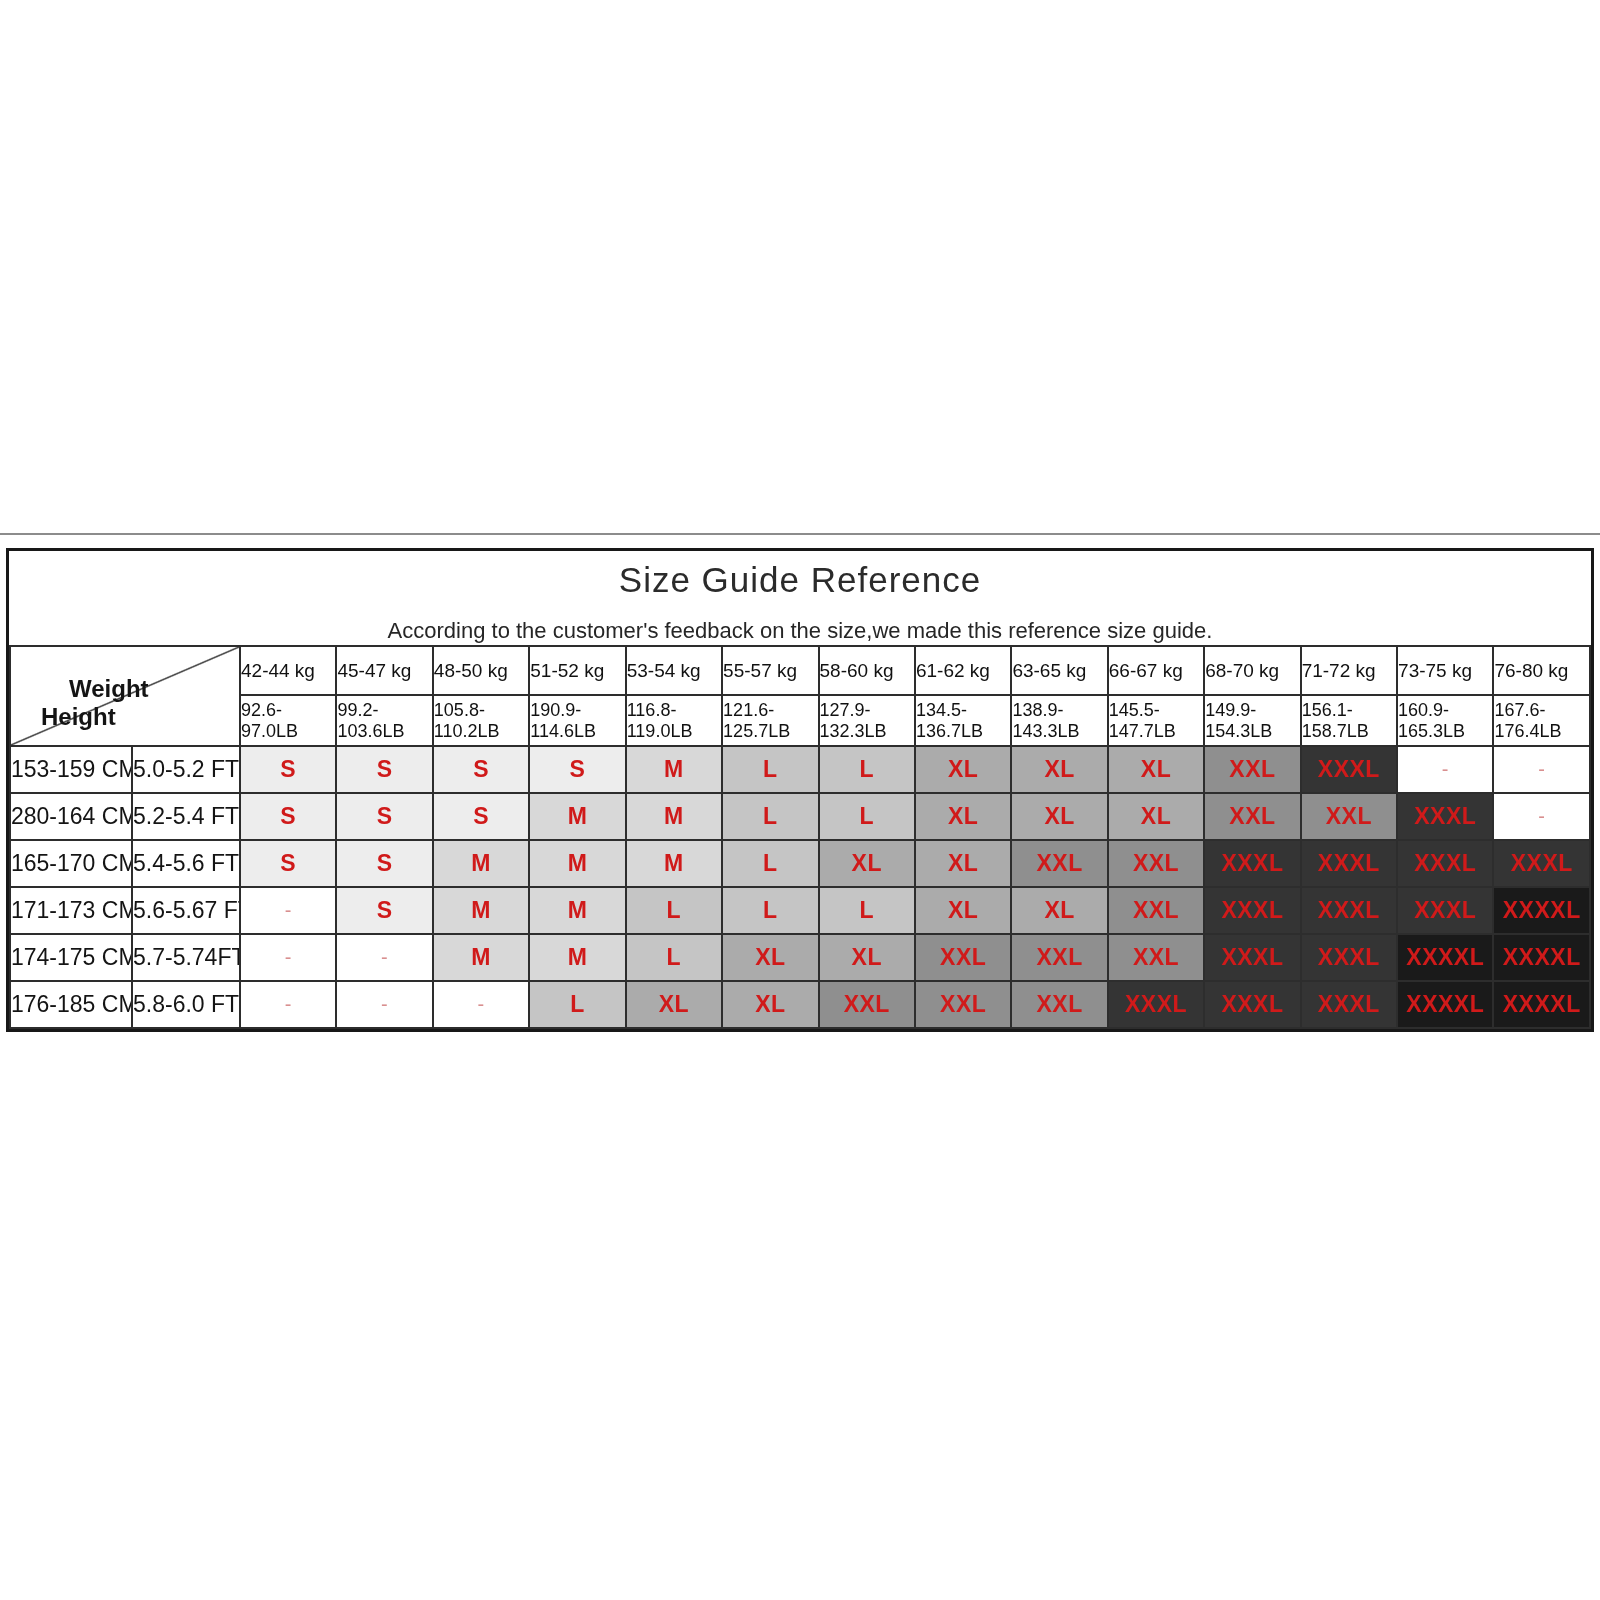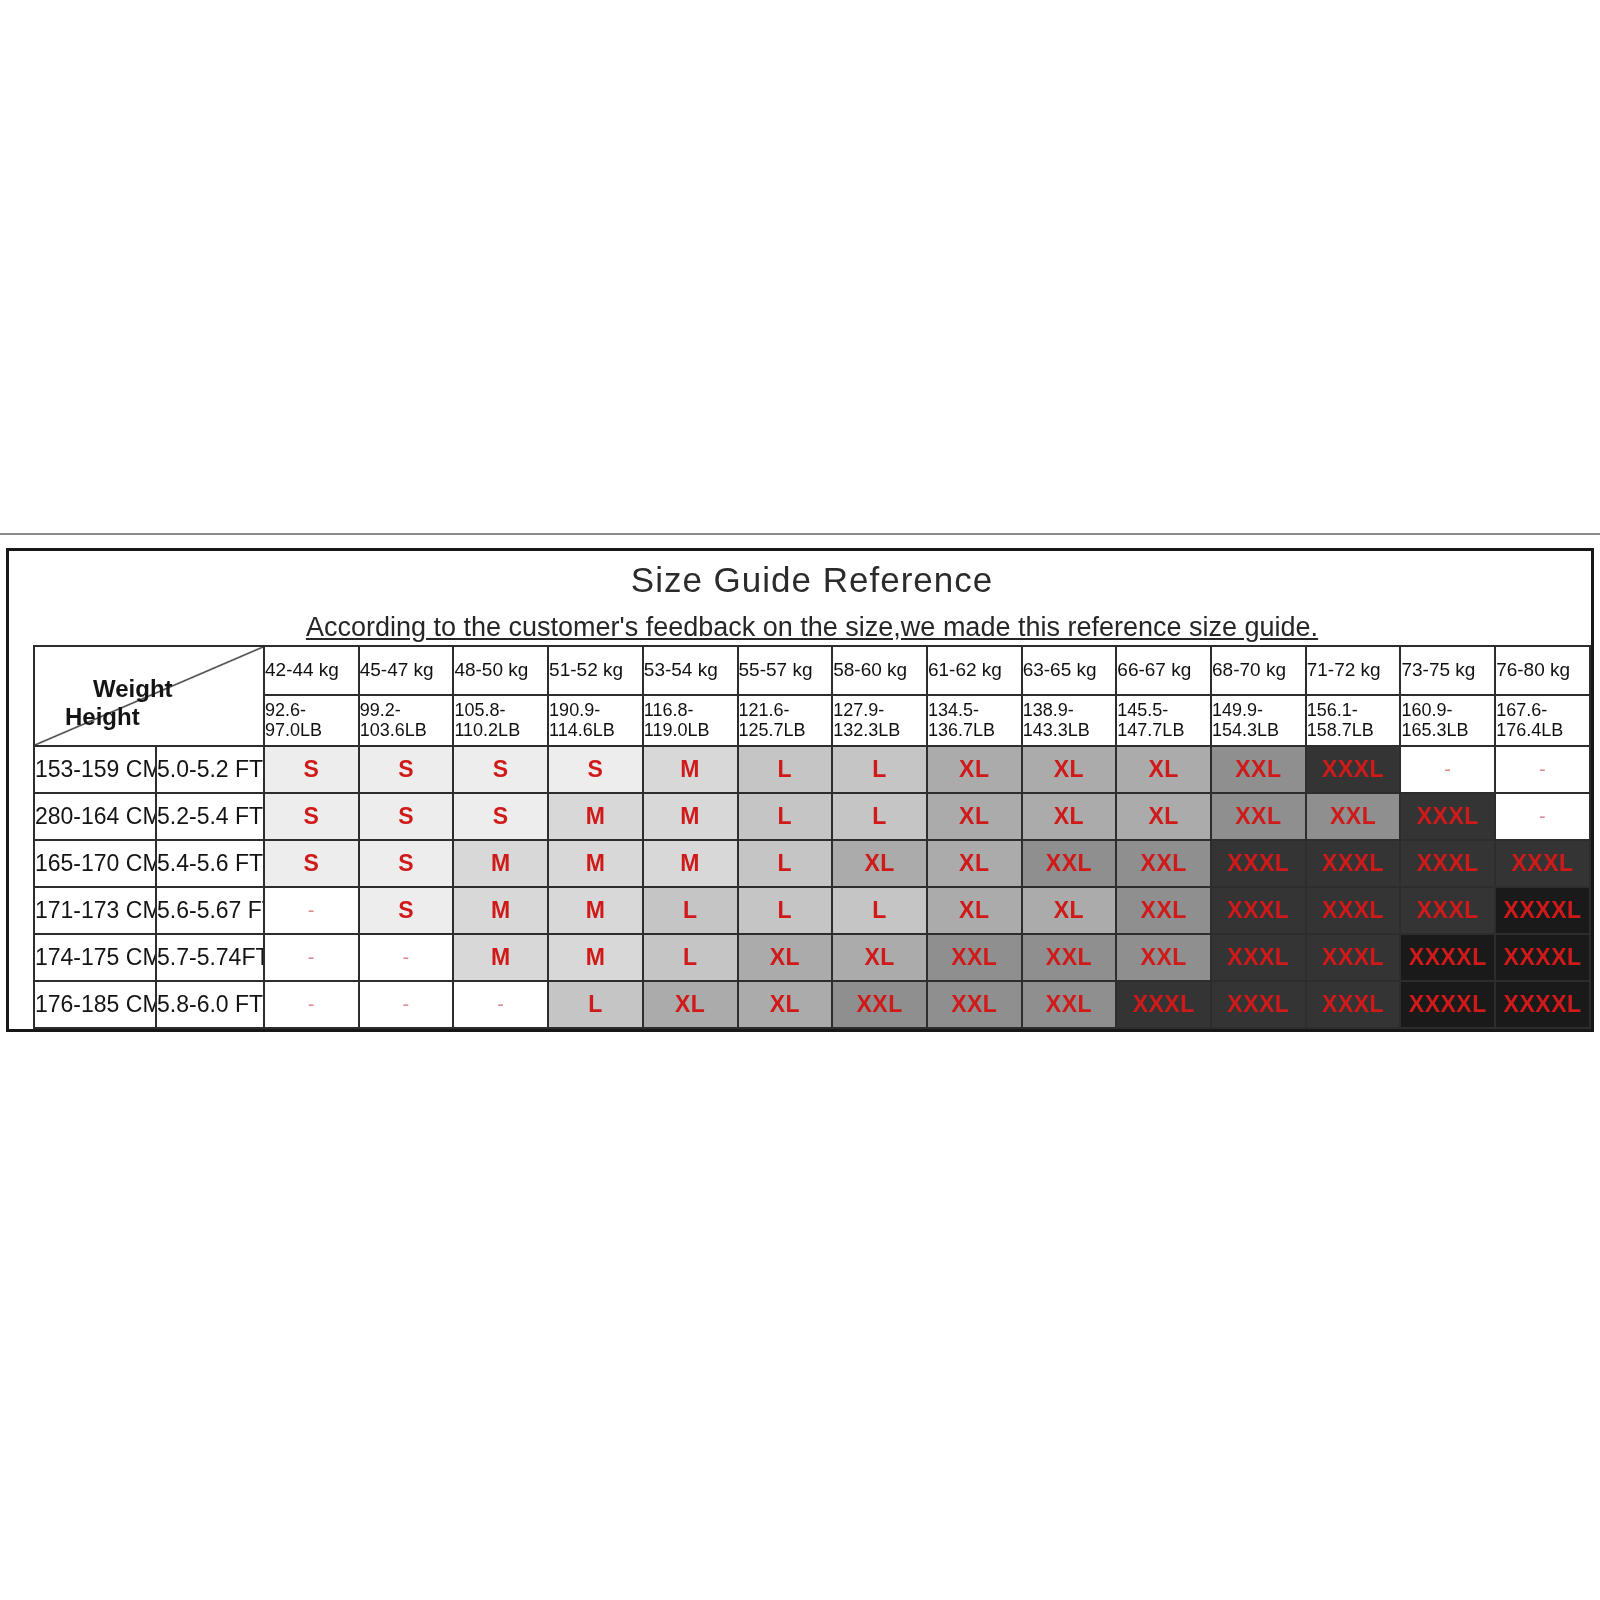--- a/index.html
+++ b/index.html
@@ -23,37 +23,35 @@
     height: 2px;
     background: #8c8c8c;
   }
   .guide-box {
     position: absolute;
     left: 6px;
     right: 6px;
     top: 548px;
     border: 3px solid #181818;
     background: #ffffff;
-    padding-left: 24px;
   }
   .title {
     text-align: center;
     font-size: 35px;
     color: #2b2b2b;
     letter-spacing: 1px;
     padding-top: 7px;
     line-height: 1.25;
   }
   .subtitle {
     text-align: center;
-    font-size: 27px;
+    font-size: 22px;
     color: #262626;
     line-height: 1.3;
-    margin-top: 8px;
-    text-decoration: underline;
+    margin-top: 15px;
   }
   .advice {
     text-align: center;
     font-size: 26px;
     font-weight: bold;
     color: #e01616;
     line-height: 1.3;
     margin: 3px 0 4px 0;
   }
   table.size-table {

